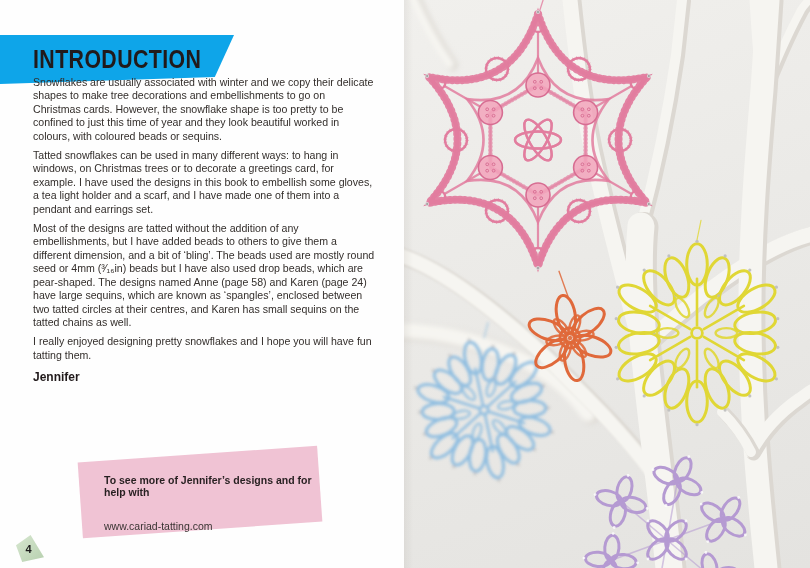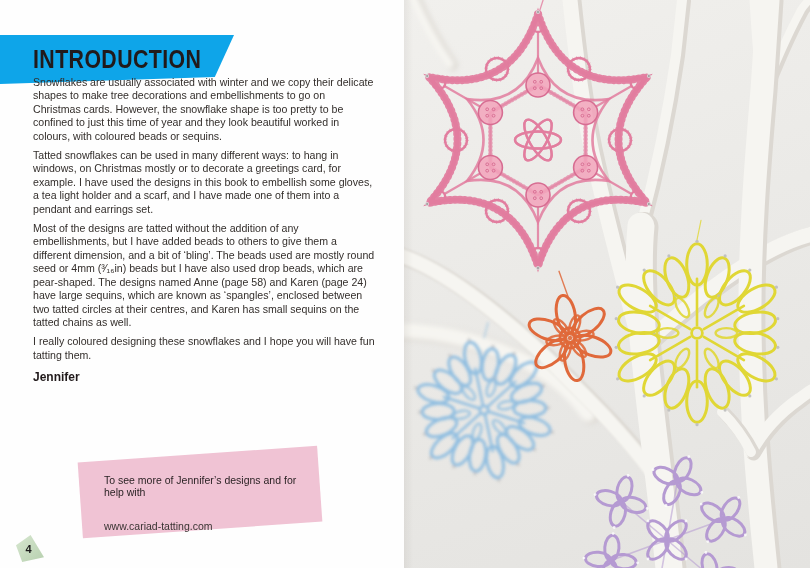--- a/index.html
+++ b/index.html
@@ -11,21 +11,21 @@
           clip-path:polygon(0 0,97.5% 0,89.5% 84%,0 98%);margin-top:16px;}
   #banner h1{margin:0;position:absolute;left:33px;top:9px;font-size:26px;font-weight:bold;
           color:#211a1b;letter-spacing:.5px;transform:scaleX(.82);transform-origin:left center;
           white-space:nowrap;}
   #bodycol{position:absolute;left:33px;top:76px;width:342px;color:#332e2b;}
   #bodycol p{margin:0 0 6px 0;font-size:10.6px;line-height:13.4px;}
   #signature{font-weight:bold;font-size:12px;margin-top:8px;color:#211a1b;}
   #callout-box{position:absolute;left:80px;top:454px;width:240px;height:76px;background:#f0c3d4;
           transform:rotate(-4deg);}
   #callout-text{position:absolute;left:104px;top:474px;width:210px;color:#261f20;}
-  #callout-text .b{font-weight:normal;font-size:10.5px;line-height:12px;}
+  #callout-text .b{font-weight:bold;font-size:10.5px;line-height:12px;}
   #callout-text .u{font-size:10.5px;margin-top:22px;color:#3a3433;}
   #pagenum-badge{position:absolute;left:16px;top:535px;width:28px;height:27px;
           background:linear-gradient(135deg,#d7e7d0,#b7d0af);
           clip-path:polygon(52% 0,0 38%,22% 100%,100% 82%);
           display:flex;align-items:center;justify-content:center;}
   #pagenum-badge span{font-size:11px;font-weight:bold;color:#1d1d1d;padding-right:3px;}
   
   #photo{position:absolute;left:404px;top:0;width:406px;height:568px;overflow:hidden;
          background:linear-gradient(160deg,#f1f0ed 0%,#ebeae7 45%,#e4e3e0 100%);}
   #photo svg{display:block;}
@@ -38,23 +38,23 @@
 <div id="spread">
 
   <div id="left-page">
 
     <div id="banner">
       <h1>INTRODUCTION</h1>
     </div>
 
     <div id="bodycol">
       <p>Snowflakes are usually associated with winter and we copy their delicate shapes to make tree decorations and embellishments to go on Christmas cards. However, the snowflake shape is too pretty to be confined to just this time of year and they look beautiful worked in colours, with coloured beads or sequins.</p>
-      <p>Tatted snowflakes can be used in many different ways: to hang in windows, on Christmas mostly or to decorate a greetings card, for example. I have used the designs in this book to embellish some gloves, a tea light holder and a scarf, and I have made one of them into a pendant and earrings set.</p>
+      <p>Tatted snowflakes can be used in many different ways: to hang in windows, on Christmas trees or to decorate a greetings card, for example. I have used the designs in this book to embellish some gloves, a tea light holder and a scarf, and I have made one of them into a pendant and earrings set.</p>
       <p>Most of the designs are tatted without the addition of any embellishments, but I have added beads to others to give them a different dimension, and a bit of ‘bling’. The beads used are mostly round seed or 4mm (³⁄₁₆in) beads but I have also used drop beads, which are pear-shaped. The designs named Anne (page 58) and Karen (page 24) have large sequins, which are known as ‘spangles’, enclosed between two tatted circles at their centres, and Karen has small sequins on the tatted chains as well.</p>
-      <p>I really coloured designing these snowflakes and I hope you will have fun tatting them.</p>
+      <p>I really enjoyed designing pretty snowflakes and I hope you will have fun tatting them.</p>
       <div id="signature">Jennifer</div>
     </div>
 
     <div id="callout-box"></div>
     <div id="callout-text">
       <div class="b">To see more of Jennifer’s designs and for help with</div>
       <div class="u">www.cariad-tatting.com</div>
     </div>
 
     <div id="pagenum-badge">

